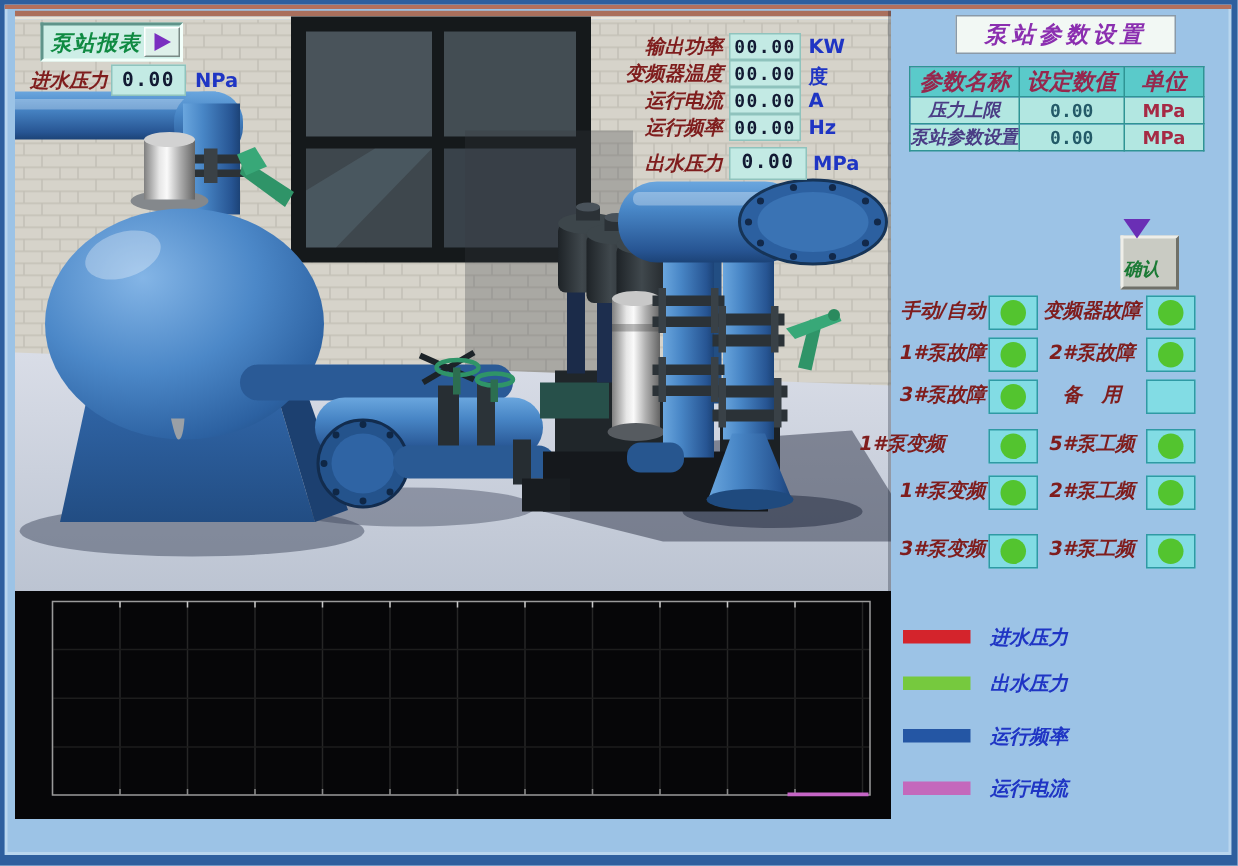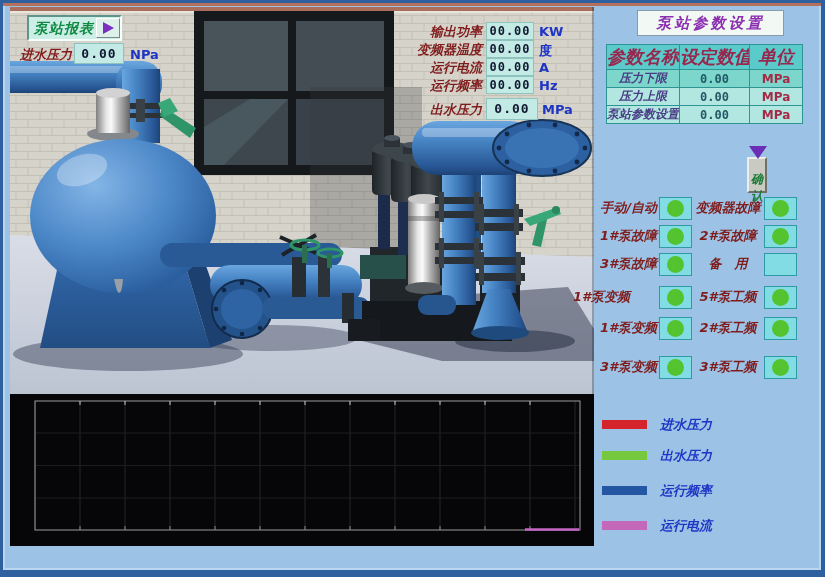--- a/index.html
+++ b/index.html
@@ -28,29 +28,29 @@
   .report-icon{position:absolute;left:67px;top:1px;width:24px;height:20px;background:#def0ea;
       border:1px solid;border-color:#ffffff #7a8a86 #7a8a86 #ffffff;}
   .tri-right{position:absolute;left:6px;top:3px;width:0;height:0;
       border-left:11px solid #7a2fc0;border-top:6px solid transparent;border-bottom:6px solid transparent;}
   
   .panel-title{position:absolute;left:634px;top:7px;width:147px;height:26px;background:#f2f8f4;
       border:1px solid #8a9aa8;color:#8b2fb0;font-weight:bold;font-style:italic;font-size:15px;
       letter-spacing:3px;text-align:center;line-height:24px;}
   .ptable{position:absolute;left:603px;top:41px;width:196px;border-collapse:collapse;table-layout:fixed;}
   .ptable th,.ptable td{border:1px solid #2f9494;padding:0;font-size:12px;overflow:hidden;white-space:nowrap;}
-  .ptable th{height:19px;background:#5acaca;color:#97274d;font-weight:bold;font-style:italic;font-size:18px;}
+  .ptable th{height:19px;background:#5acaca;color:#97274d;font-weight:bold;font-style:italic;font-size:15px;}
   .ptable td{height:14px;text-align:center;}
   .row-a{background:#b2e7e1;}
   .row-b{background:#7cd6cb;}
   .pn{color:#4a3d85;font-weight:bold;font-style:italic;}
   .pv{color:#235a68;font-weight:bold;font-family:"DejaVu Sans Mono",monospace;}
   .pu{color:#a62a45;font-weight:bold;}
-  .confirm-btn{position:absolute;left:744px;top:154px;width:20px;height:36px;background:#c9cbc3;
-      border:2px solid;border-color:#eeeee8 #6f7068 #6f7068 #eeeee8;cursor:pointer;text-align:center;}
+  .confirm-btn{position:absolute;left:744px;top:154px;width:39px;height:36px;background:#c9cbc3;
+      border:2px solid;border-color:#eeeee8 #6f7068 #6f7068 #eeeee8;cursor:pointer;text-align:left;}
   .tri-down{margin:2px auto 0;width:0;height:0;border-top:13px solid #6a2fb5;
       border-left:9px solid transparent;border-right:9px solid transparent;}
   .confirm-btn .t{display:block;margin-top:-7px;color:#1b7a35;font-weight:bold;font-style:italic;font-size:12px;}
   
   .ibox{position:absolute;width:33px;height:23px;background:#82dce4;border:1px solid #2f9aa4;}
   .dot{display:block;width:17px;height:17px;border-radius:50%;background:#53c42f;margin:2px auto 0;}
   .sl{width:70px;text-align:right;}
   .sr{width:66px;text-align:center;}
   
   .leg-bar{position:absolute;left:599px;width:45px;height:9px;}
@@ -323,25 +323,20 @@
         <col style="width:73px">
         <col style="width:70px">
         <col style="width:53px">
       </colgroup>
     <tbody>
         <tr>
       <th>参数名称</th>
       <th>设定数值</th>
       <th>单位</th>
     </tr>
-    <tr class="row-b">
-      <td class="pn">压力下限</td>
-      <td class="pv">0.00</td>
-      <td class="pu">MPa</td>
-    </tr>
     <tr class="row-a">
       <td class="pn">压力上限</td>
       <td class="pv">0.00</td>
       <td class="pu">MPa</td>
     </tr>
     <tr class="row-a">
       <td class="pn">泵站参数设置</td>
       <td class="pv">0.00</td>
       <td class="pu">MPa</td>
     </tr>

